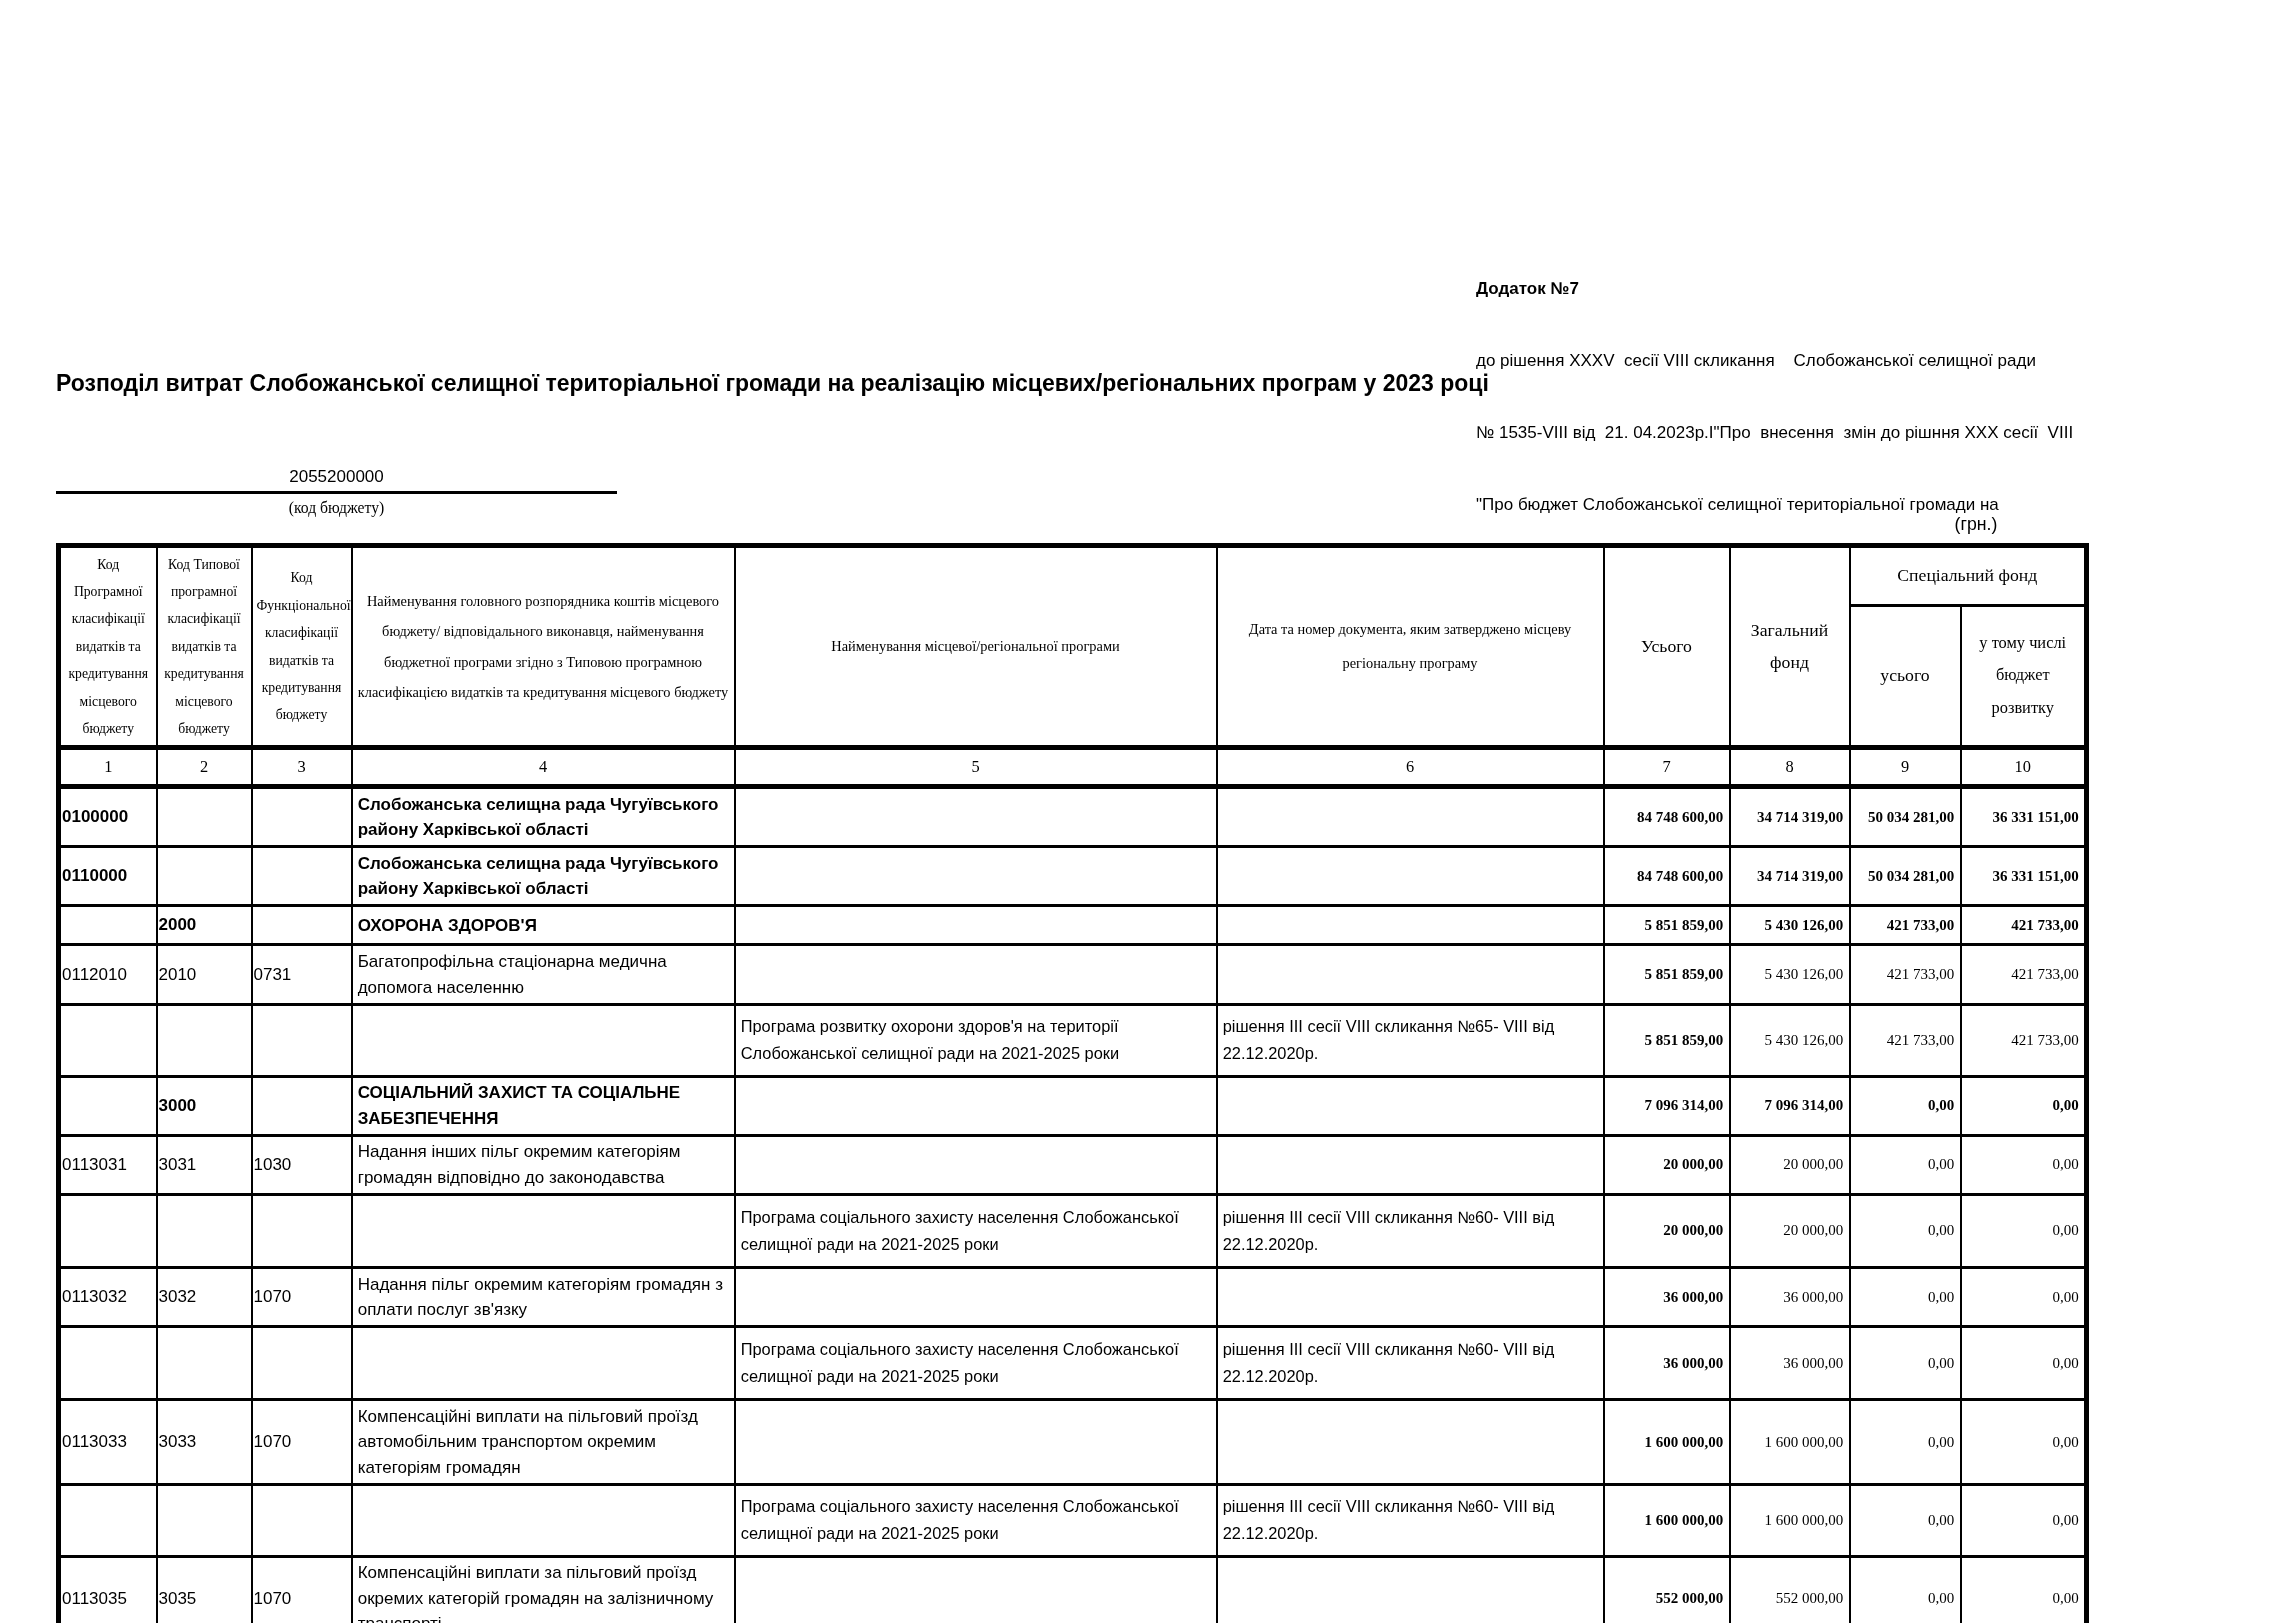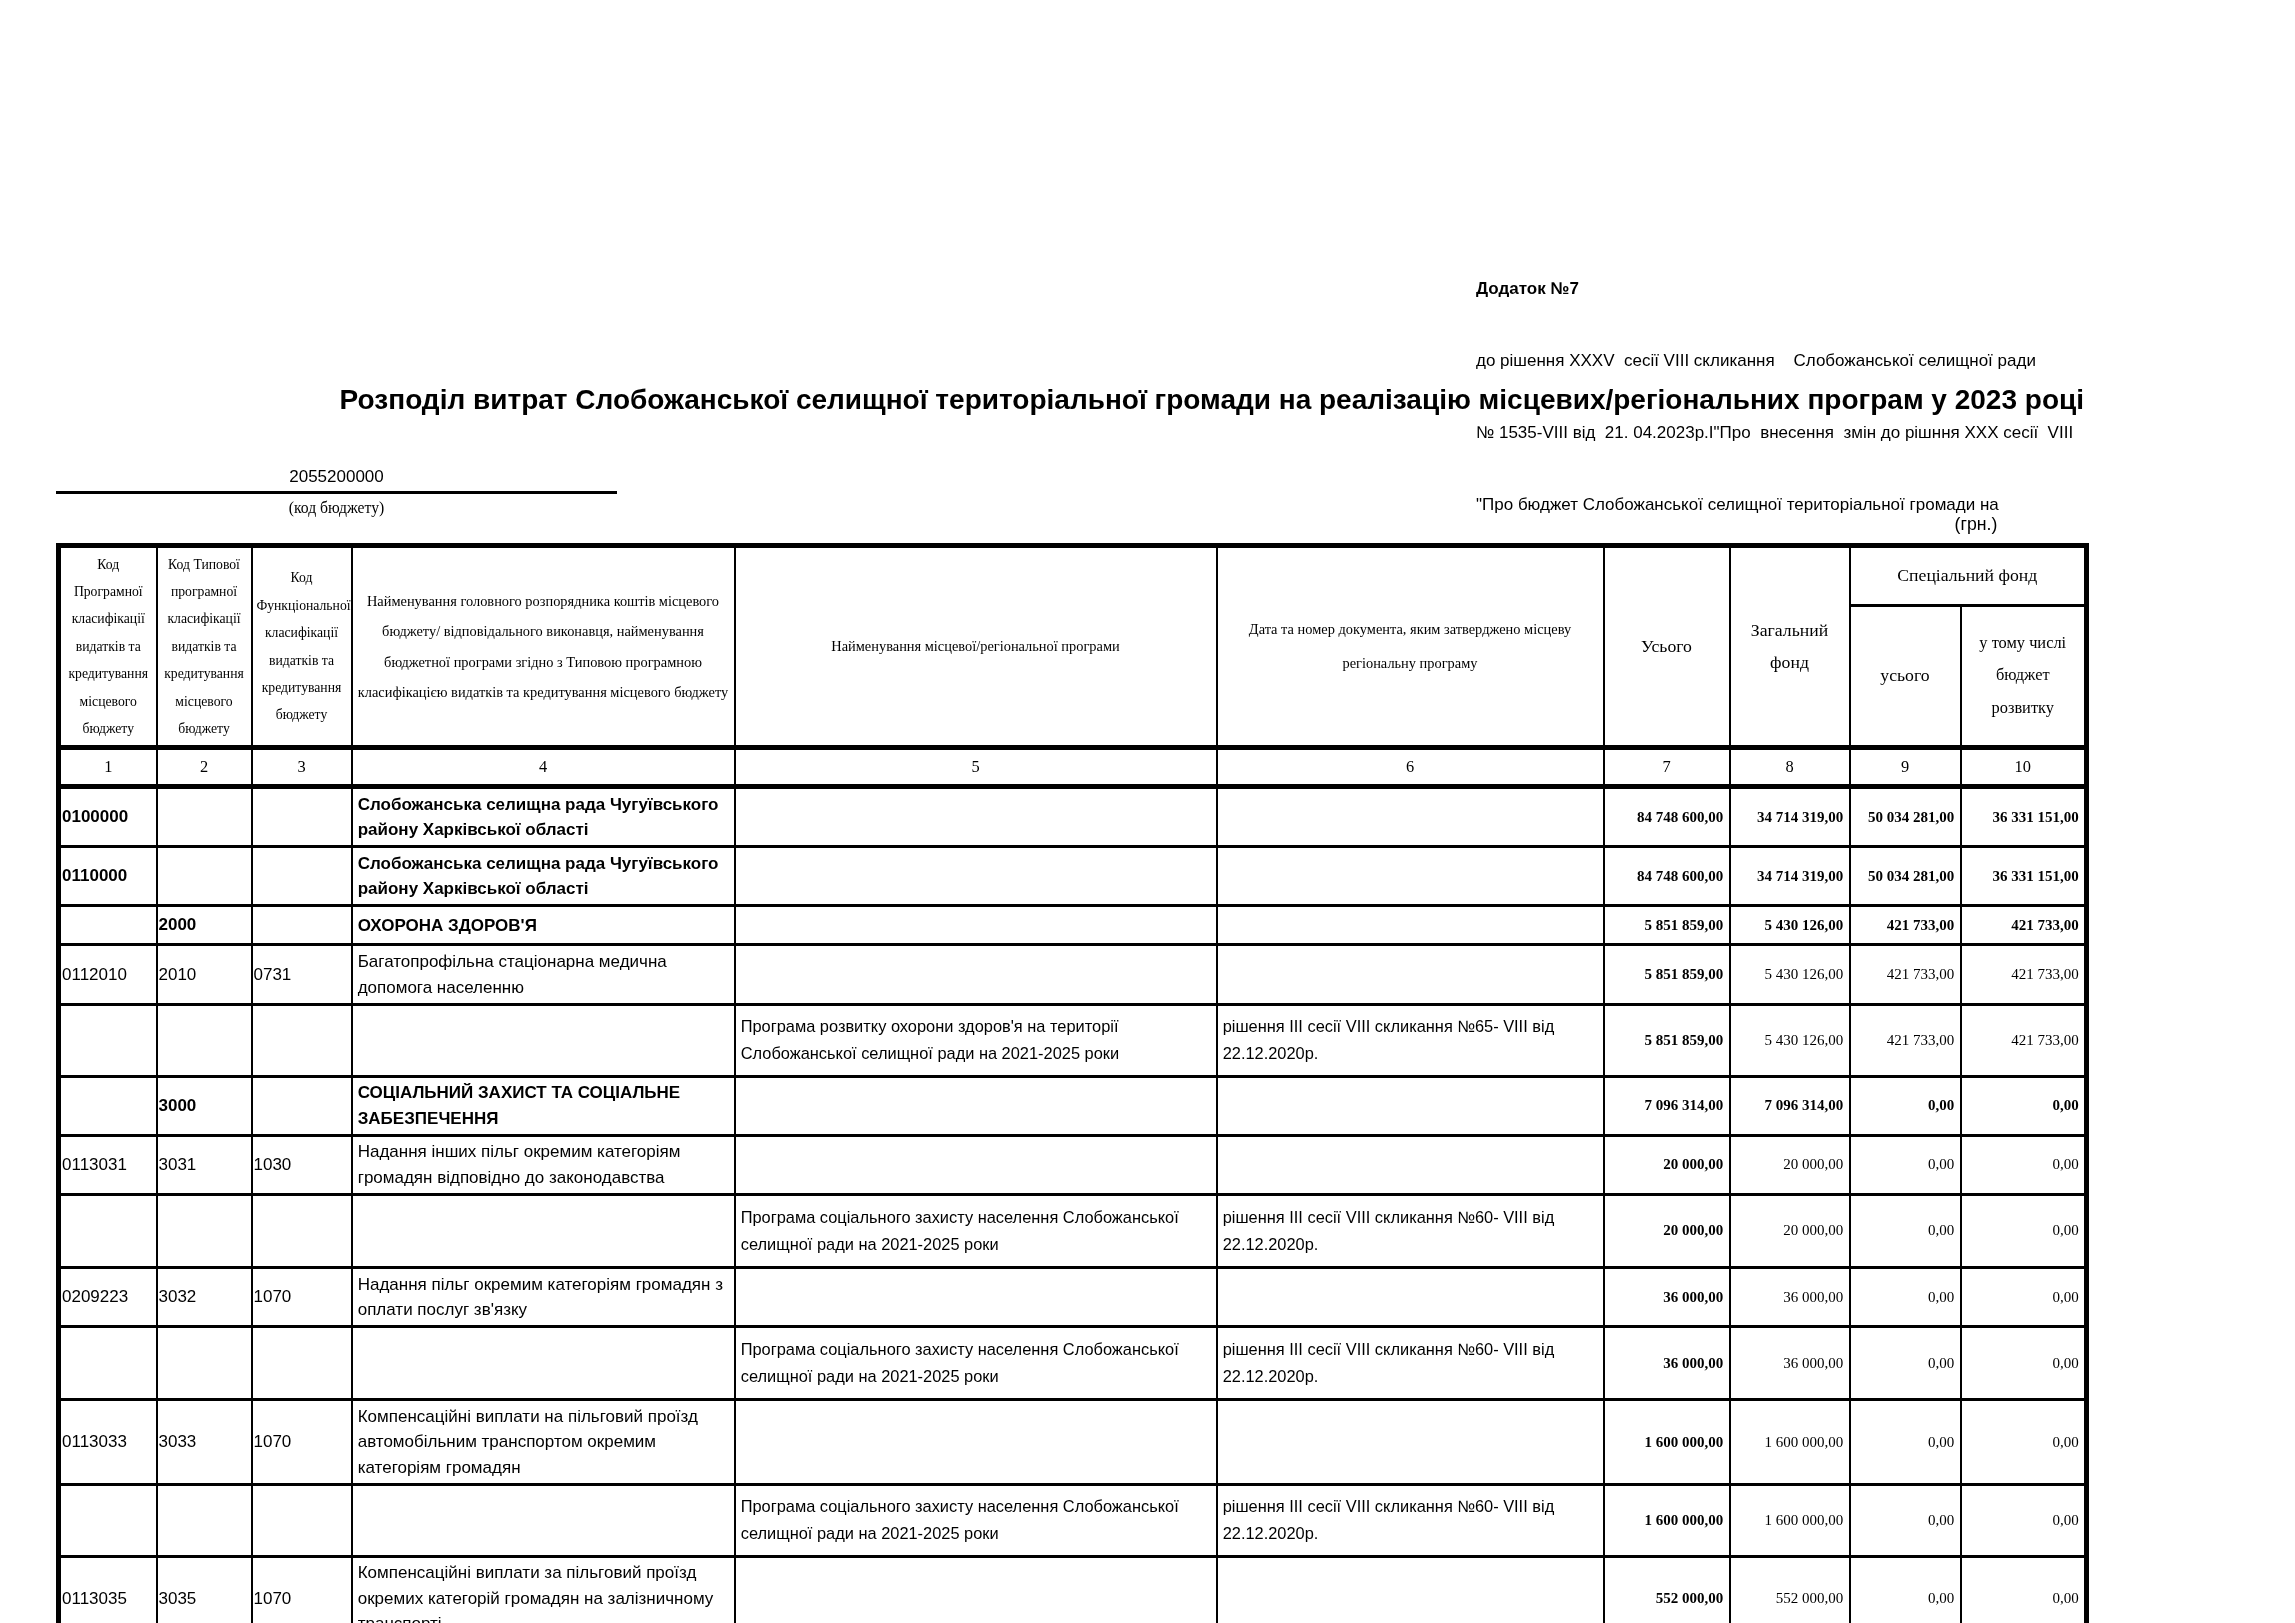--- a/index.html
+++ b/index.html
@@ -10,22 +10,22 @@
 
   
   .appendix {
     position:absolute; left:1476px; top:229px; width:746px;
     font-size:17px; line-height:24px; white-space:pre-wrap;
   }
   .appendix .l1 { font-weight:bold; width:628px; text-align:left; }
 
   
   .doc-title {
-    position:absolute; left:56px; top:384px; width:2028px;
-    text-align:right; font-weight:bold; font-size:28px;
+    position:absolute; left:56px; top:370px; width:2028px;
+    text-align:left; font-weight:bold; font-size:23px;
   }
 
   
   .budget { position:absolute; left:56px; top:455px; width:561px; text-align:center; }
   .budget .code { font-size:17px; padding-bottom:3.9px; border-bottom:3.9px solid #000;margin-top:12px; }
   .budget .label { font-family:"Liberation Serif", serif; font-size:15.7px; margin-top:5.2px; }
 
   
   .hrn { position:absolute; left:1917px; top:514px; width:118px; text-align:center; font-size:17.7px; }
 
@@ -217,21 +217,21 @@
       <td class="code"></td>
       <td class="name"></td>
       <td class="prog">Програма соціального захисту населення Слобожанської селищної ради на 2021-2025 роки</td>
       <td class="doc">рішення III сесії VIII скликання №60- VIII від 22.12.2020р.</td>
       <td class="num n7">20 000,00</td>
       <td class="num">20 000,00</td>
       <td class="num">0,00</td>
       <td class="num">0,00</td>
     </tr>
     <tr style="height:48px">
-      <td class="code">0209223</td>
+      <td class="code">0113032</td>
       <td class="code">3032</td>
       <td class="code">1070</td>
       <td class="name">Надання пільг окремим категоріям громадян з оплати послуг зв'язку</td>
       <td class="prog"></td>
       <td class="doc"></td>
       <td class="num n7">36 000,00</td>
       <td class="num">36 000,00</td>
       <td class="num">0,00</td>
       <td class="num">0,00</td>
     </tr>

